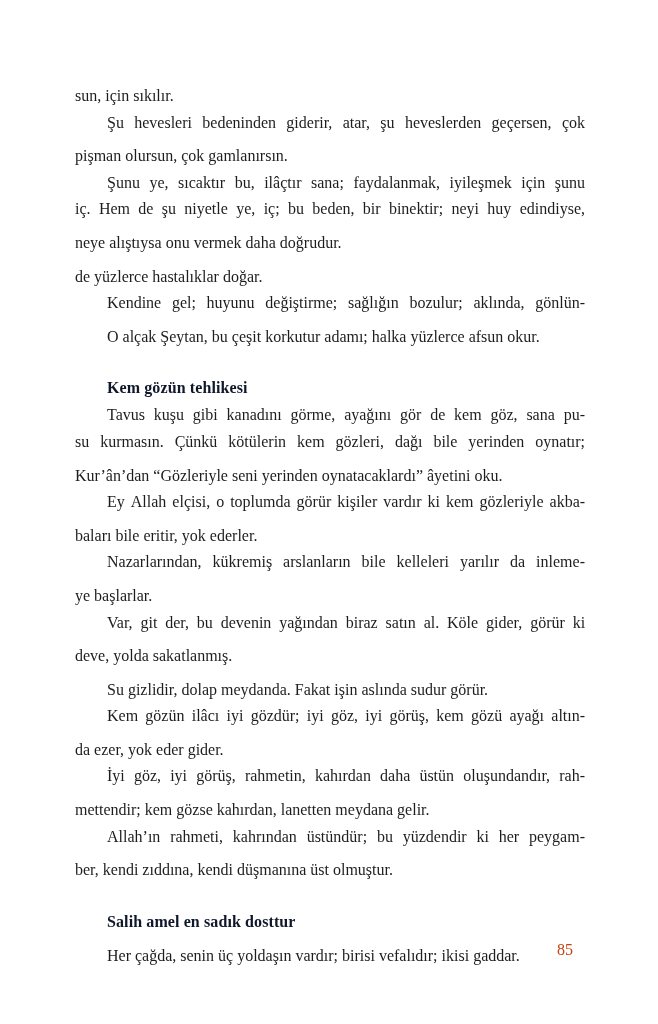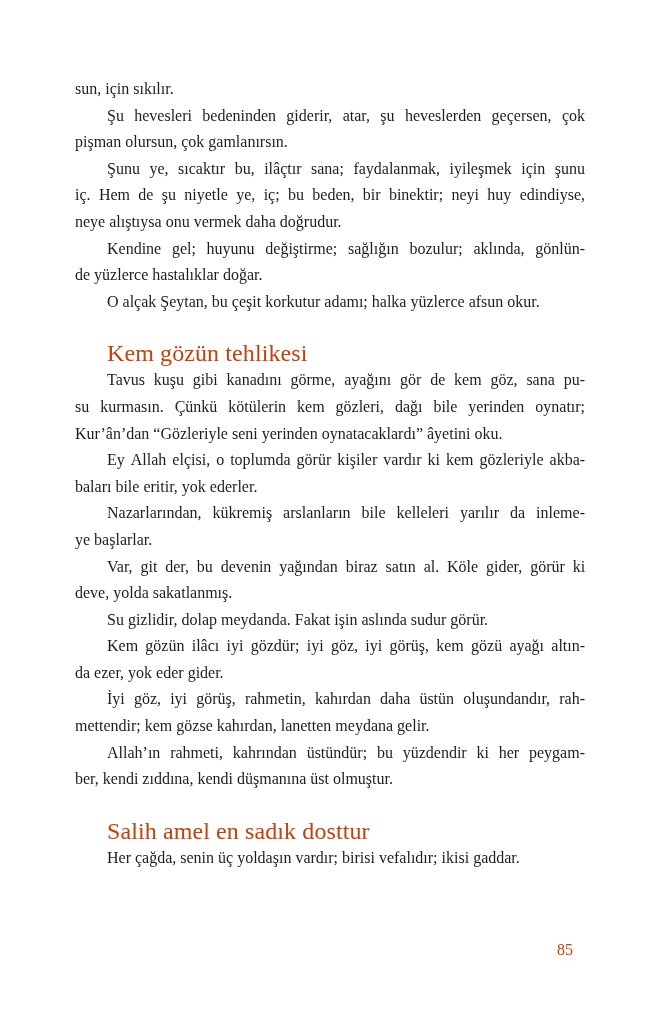--- a/index.html
+++ b/index.html
@@ -41,27 +41,28 @@
   .word {
     flex: 0 0 auto;
     white-space: pre;
   }
   .gap {
     flex: 1 1 4.5px;
     min-width: 1px;
   }
   .line.last {
     white-space: nowrap;
+    margin-top: 7px;
   }
   .line.indent { padding-left: 32px; }
   .italic { }
   .heading {
-    font-size: 24px;
-    font-weight: normal;
-    color: #c2410c;
+    font-size: 16px;
+    font-weight: bold;
+    color: #0f172a;
     margin: 24px 0 0 0;
     padding-left: 32px;
     line-height: 28px;
     height: 28px;
     letter-spacing: 0.1px;
   }
   .page-number {
     position: absolute;
     top: 941px;
     left: 75px;
@@ -148,38 +149,38 @@
           <span class="gap"></span>
           <span class="word">neyi</span>
           <span class="gap"></span>
           <span class="word">huy</span>
           <span class="gap"></span>
           <span class="word">edindiyse,</span>
         </div>
         <div class="line last"><span>neye alıştıysa onu vermek daha doğrudur.</span></div>
       </div>
       <div class="paragraph">
+        <div class="line last"><span>de yüzlerce hastalıklar doğar.</span></div>
         <div class="line just indent">
           <span class="word">Kendine</span>
           <span class="gap"></span>
           <span class="word">gel;</span>
           <span class="gap"></span>
           <span class="word">huyunu</span>
           <span class="gap"></span>
           <span class="word">değiştirme;</span>
           <span class="gap"></span>
           <span class="word">sağlığın</span>
           <span class="gap"></span>
           <span class="word">bozulur;</span>
           <span class="gap"></span>
           <span class="word">aklında,</span>
           <span class="gap"></span>
           <span class="word">gönlün-</span>
         </div>
-        <div class="line last"><span>de yüzlerce hastalıklar doğar.</span></div>
       </div>
       <div class="paragraph">
         <div class="line last indent"><span>O alçak Şeytan, bu çeşit korkutur adamı; halka yüzlerce afsun okur.</span></div>
       </div>
       <h2 class="heading">Kem gözün tehlikesi</h2>
       <div class="paragraph">
         <div class="line just indent">
           <span class="word">Tavus</span>
           <span class="gap"></span>
           <span class="word">kuşu</span>

